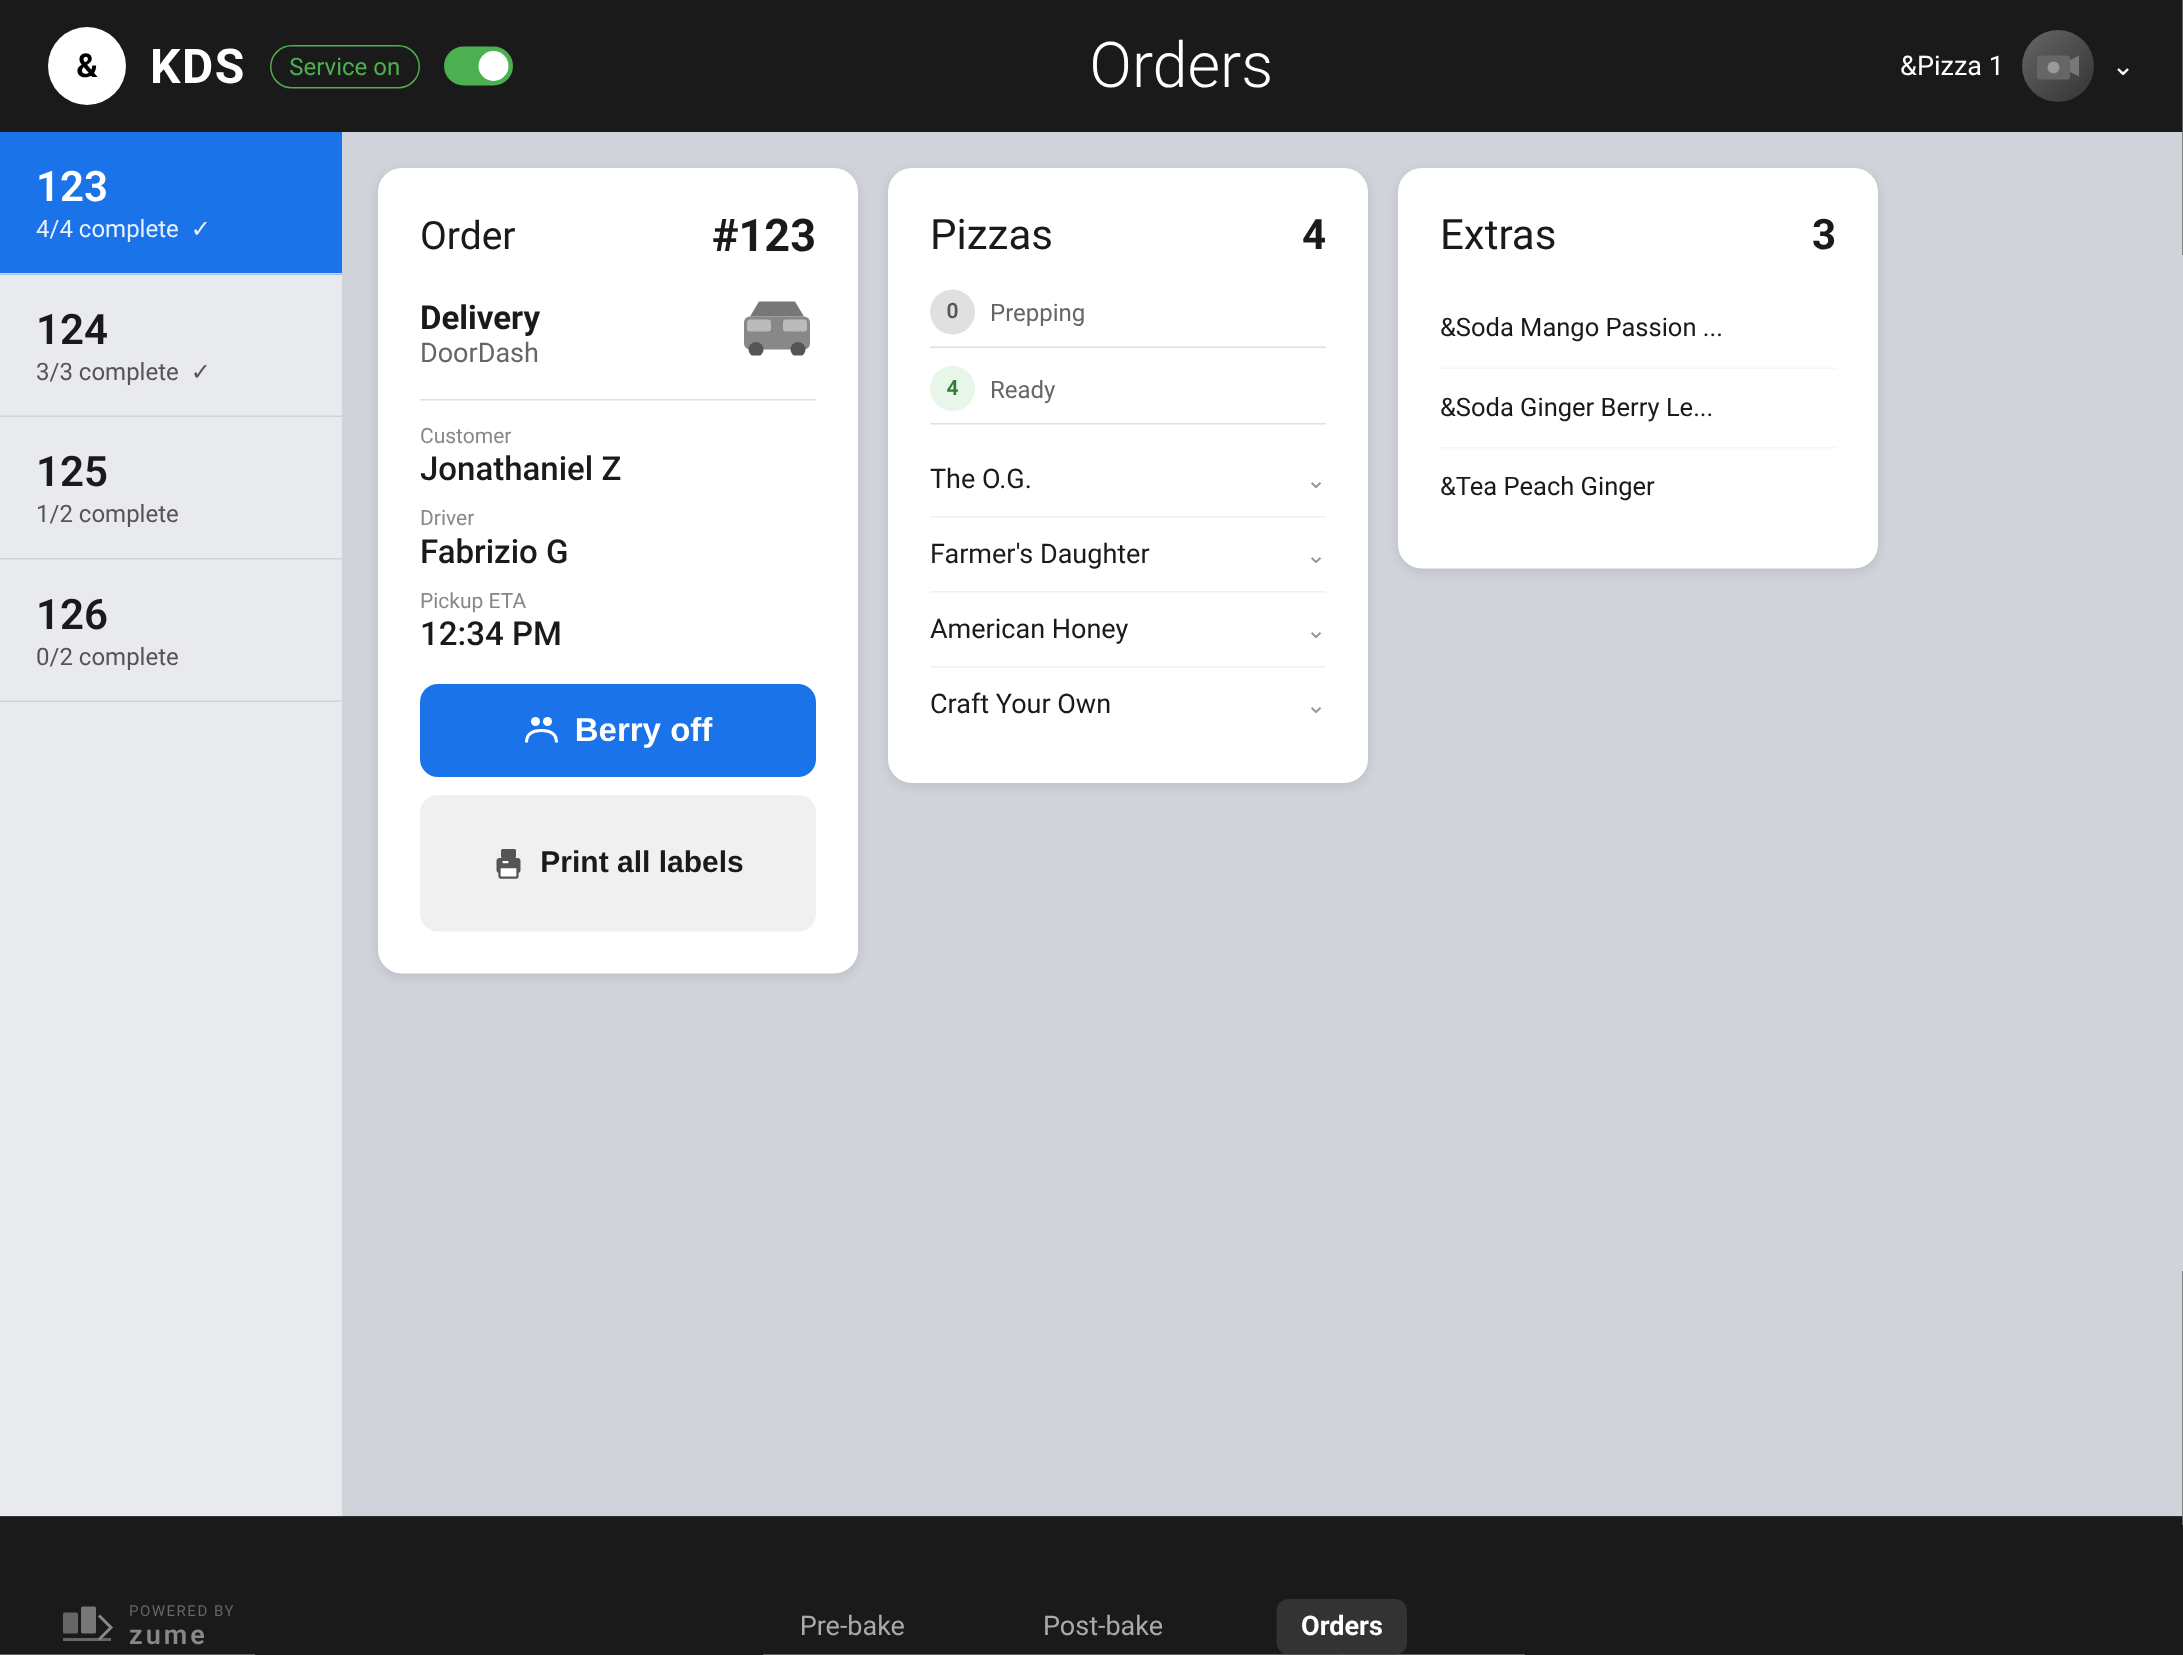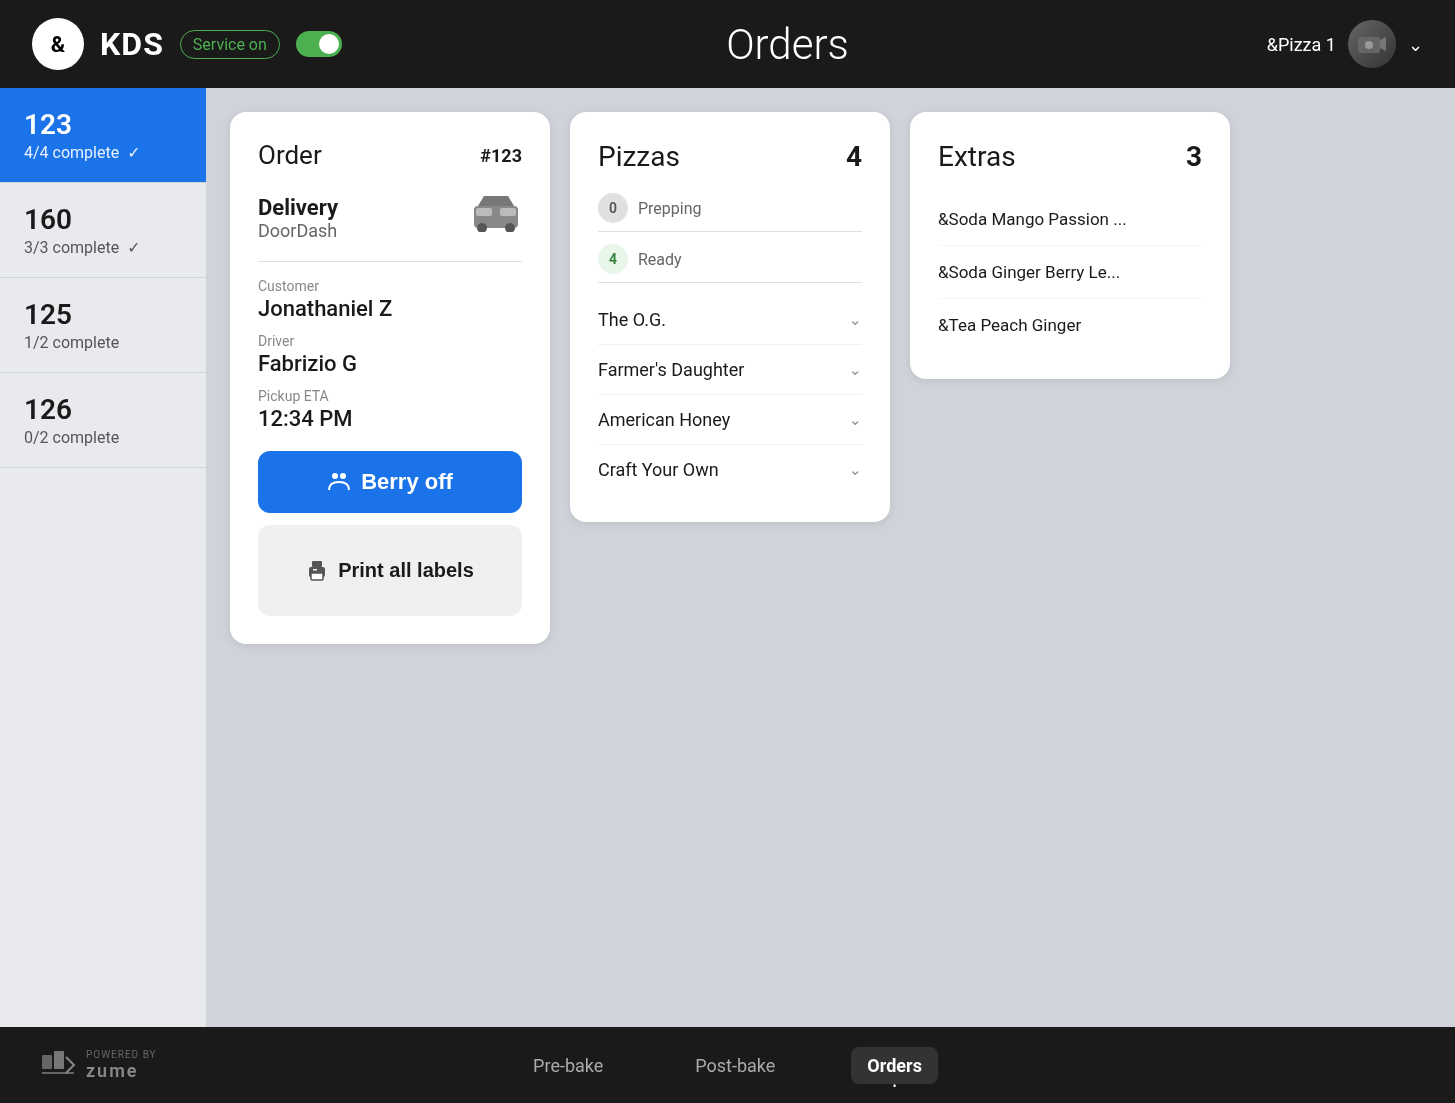--- a/index.html
+++ b/index.html
@@ -118,21 +118,21 @@
 
     
     .main {
       display: flex;
       flex: 1;
       overflow: hidden;
     }
 
     
     .sidebar {
-      width: 206px;
+      width: 228px;
       background: #e8eaed;
       flex-shrink: 0;
       overflow-y: auto;
     }
     .order-item {
       padding: 20px 24px;
       border-bottom: 1px solid #d0d3d8;
       cursor: pointer;
     }
     .order-item.active {
@@ -190,21 +190,21 @@
       justify-content: space-between;
       align-items: center;
       margin-bottom: 24px;
     }
     .order-label {
       font-size: 26px;
       font-weight: 400;
       color: #1a1a1a;
     }
     .order-number {
-      font-size: 18px;
+      font-size: 30px;
       font-weight: 700;
       color: #1a1a1a;
     }
 
     .delivery-section {
       display: flex;
       justify-content: space-between;
       align-items: center;
       margin-bottom: 20px;
     }
@@ -362,23 +362,23 @@
       padding: 16px 0;
       border-bottom: 1px solid #f5f5f5;
     }
     .extra-item:last-child {
       border-bottom: none;
     }
 
     
     .footer {
       background: #1a1a1a;
-      height: 76px;
-      display: flex;
-      align-items: center;
+      height: 92px;
+      display: flex;
+      align-items: flex-end;
       justify-content: center;
       flex-shrink: 0;
       position: relative;
     }
     .footer-left {
       position: absolute;
       left: 40px;
       display: flex;
       align-items: center;
       gap: 10px;
@@ -471,21 +471,21 @@
 
     <div class="order-item active">
       <div class="order-item-number">123</div>
       <div class="order-item-status">
         <span>4/4 complete</span>
         <span class="check-icon">✓</span>
       </div>
     </div>
 
     <div class="order-item">
-      <div class="order-item-number">160</div>
+      <div class="order-item-number">124</div>
       <div class="order-item-status">
         <span>3/3 complete</span>
         <span class="check-icon">✓</span>
       </div>
     </div>
 
     <div class="order-item">
       <div class="order-item-number">125</div>
       <div class="order-item-status">
         <span>1/2 complete</span>

